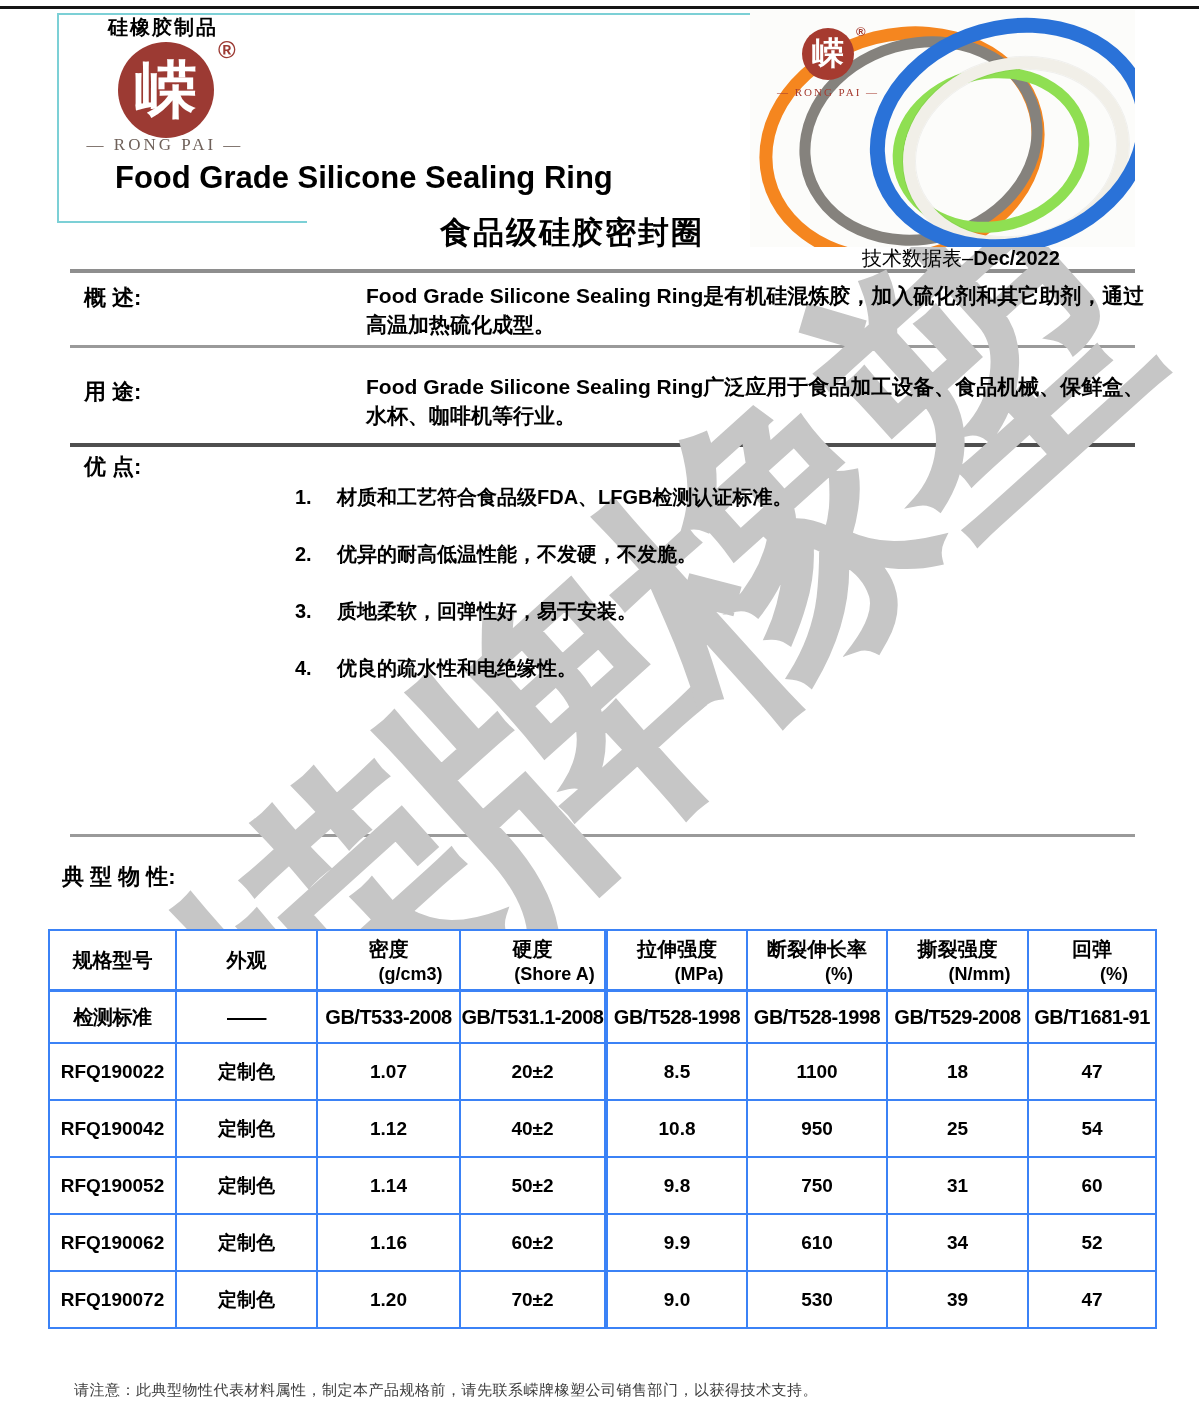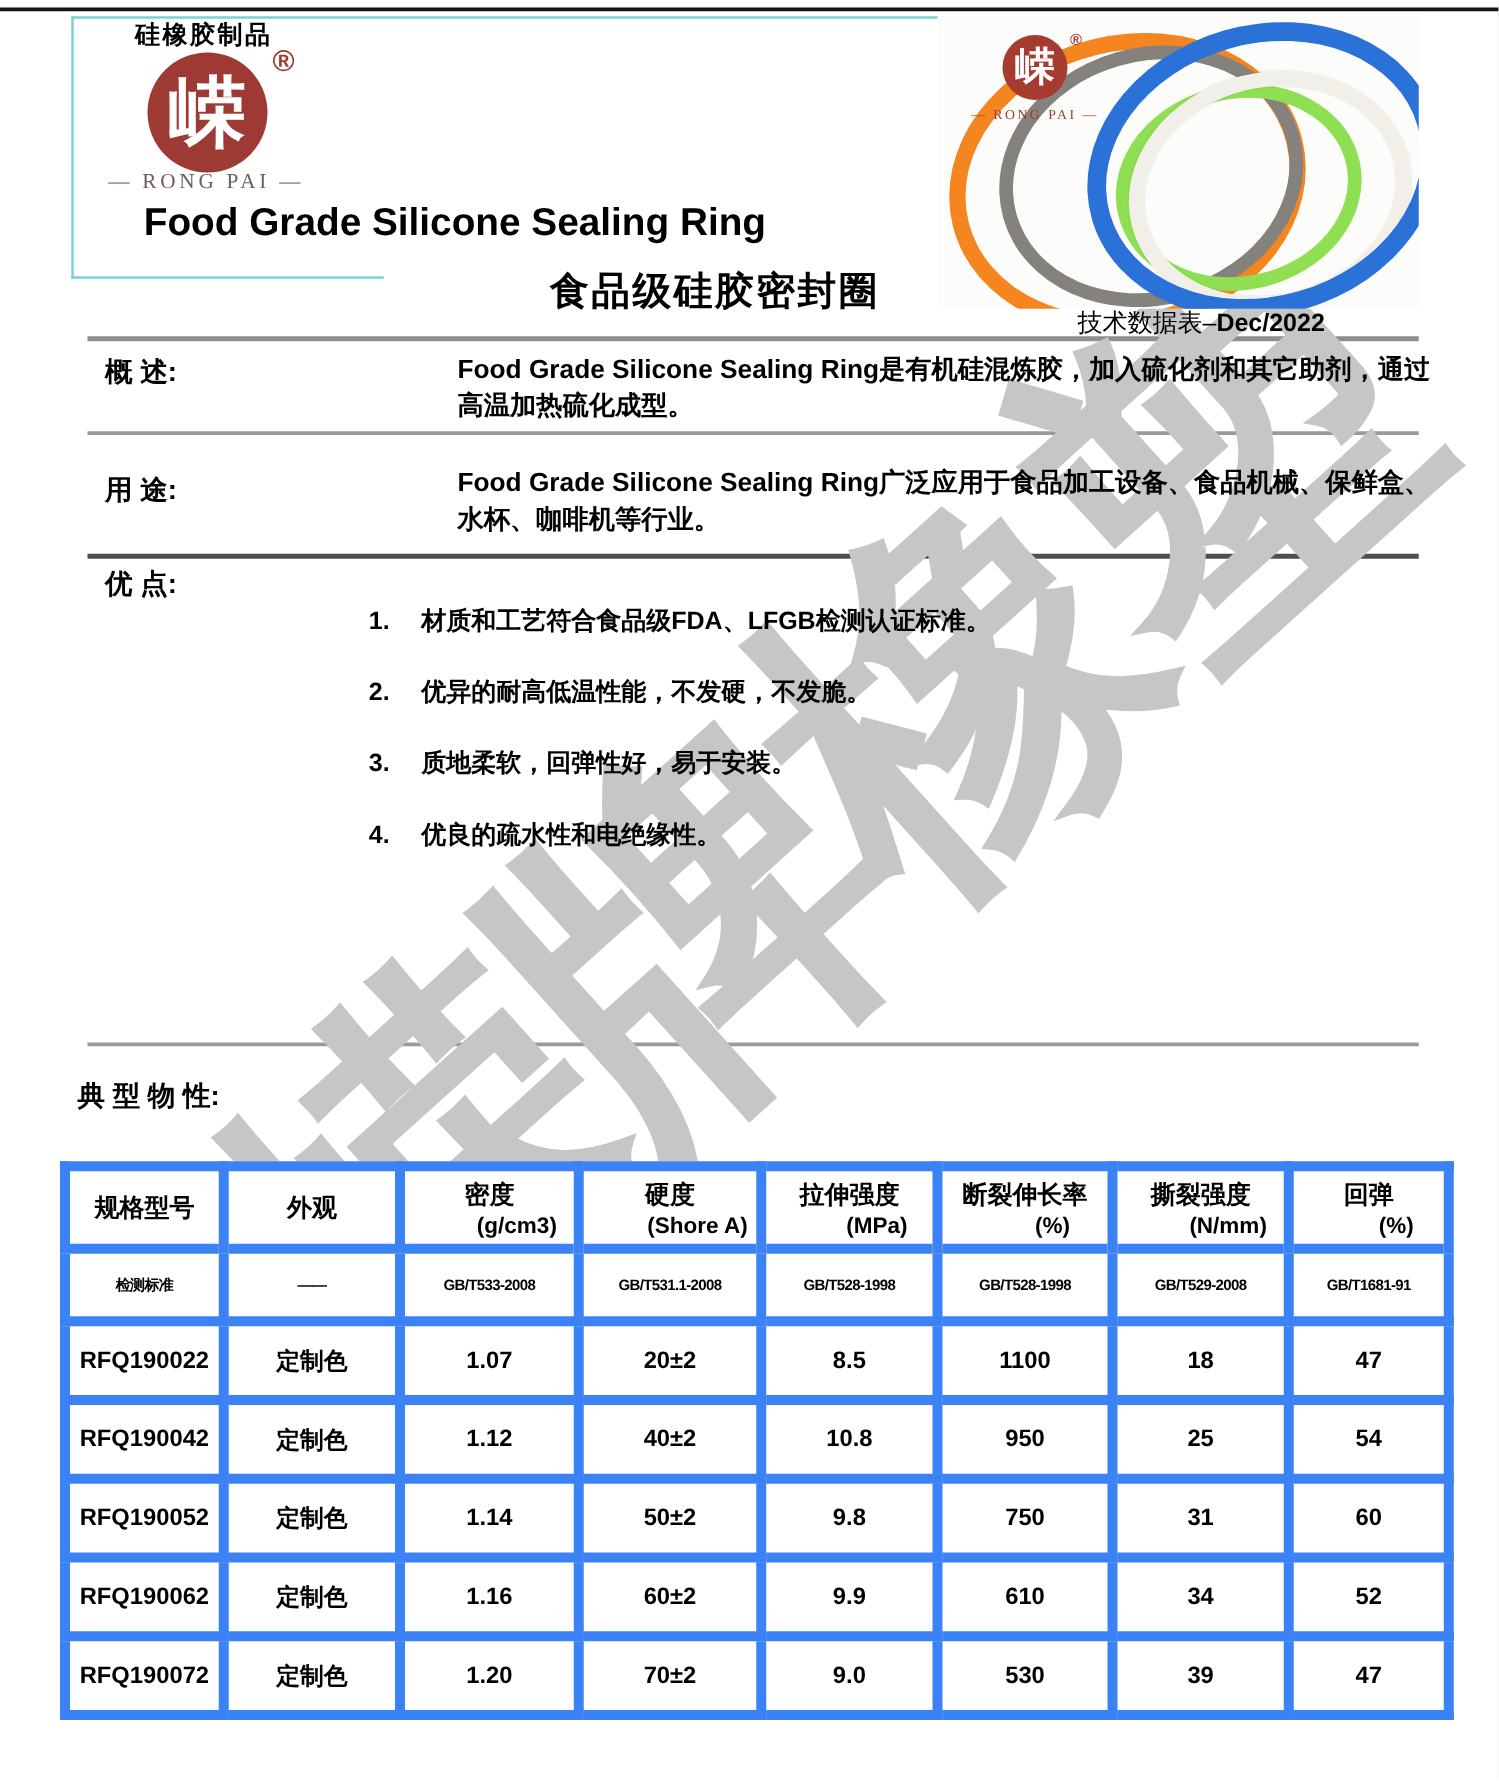--- a/index.html
+++ b/index.html
@@ -61,24 +61,24 @@
   .sec-text{left:322px;width:784px;font-size:21px;font-weight:bold;line-height:1.4;z-index:2;margin-left:44px;}
   .txt-overview{top:281px;}
   .txt-usage{top:372px;}
   .adv-list{left:295px;top:484px;width:760px;z-index:2;}
   .adv-item{display:flex;margin-bottom:31px;font-size:20px;font-weight:bold;line-height:26px;}
   .adv-num{width:42px;flex:none;}
 
   
   .table-wrap{left:48px;top:929px;z-index:2;background:#fff;}
   table.props{border-collapse:collapse;table-layout:fixed;width:1107px;background:#fff;}
-  .props th,.props td{border:8px solid #3b82f6;text-align:center;vertical-align:middle;padding:0;font-weight:bold;overflow:hidden;}
+  .props th,.props td{border:2px solid #3b82f6;text-align:center;vertical-align:middle;padding:0;font-weight:bold;overflow:hidden;}
   .props th{height:58px;font-size:20px;border-bottom-width:3px;}
   .props .hunit{font-size:18px;font-weight:bold;margin-top:1px;padding-left:44px;}
-  .props tr.std td{height:50px;font-size:12px;letter-spacing:-0.5px;}
+  .props tr.std td{height:50px;font-size:20px;letter-spacing:-0.5px;}
   .props tr.datarow td{height:55px;font-size:19px;}
   .props th:nth-child(5),.props td:nth-child(5){border-left-width:4px;}
 
   
   .footer-note{left:74px;top:1381px;width:1000px;font-size:15px;color:#3d3d3d;letter-spacing:.5px;z-index:2;}
 </style>
 </head>
 <body>
 
 <div class="page">
@@ -249,14 +249,15 @@
             <td>70±2</td>
             <td>9.0</td>
             <td>530</td>
             <td>39</td>
             <td>47</td>
           </tr>
         </tbody>
     </table>
   </div>
 
+  <div class="abs footer-note">请注意：此典型物性代表材料属性，制定本产品规格前，请先联系嵘牌橡塑公司销售部门，以获得技术支持。</div>
 
 </div>
 
 </body></html>

